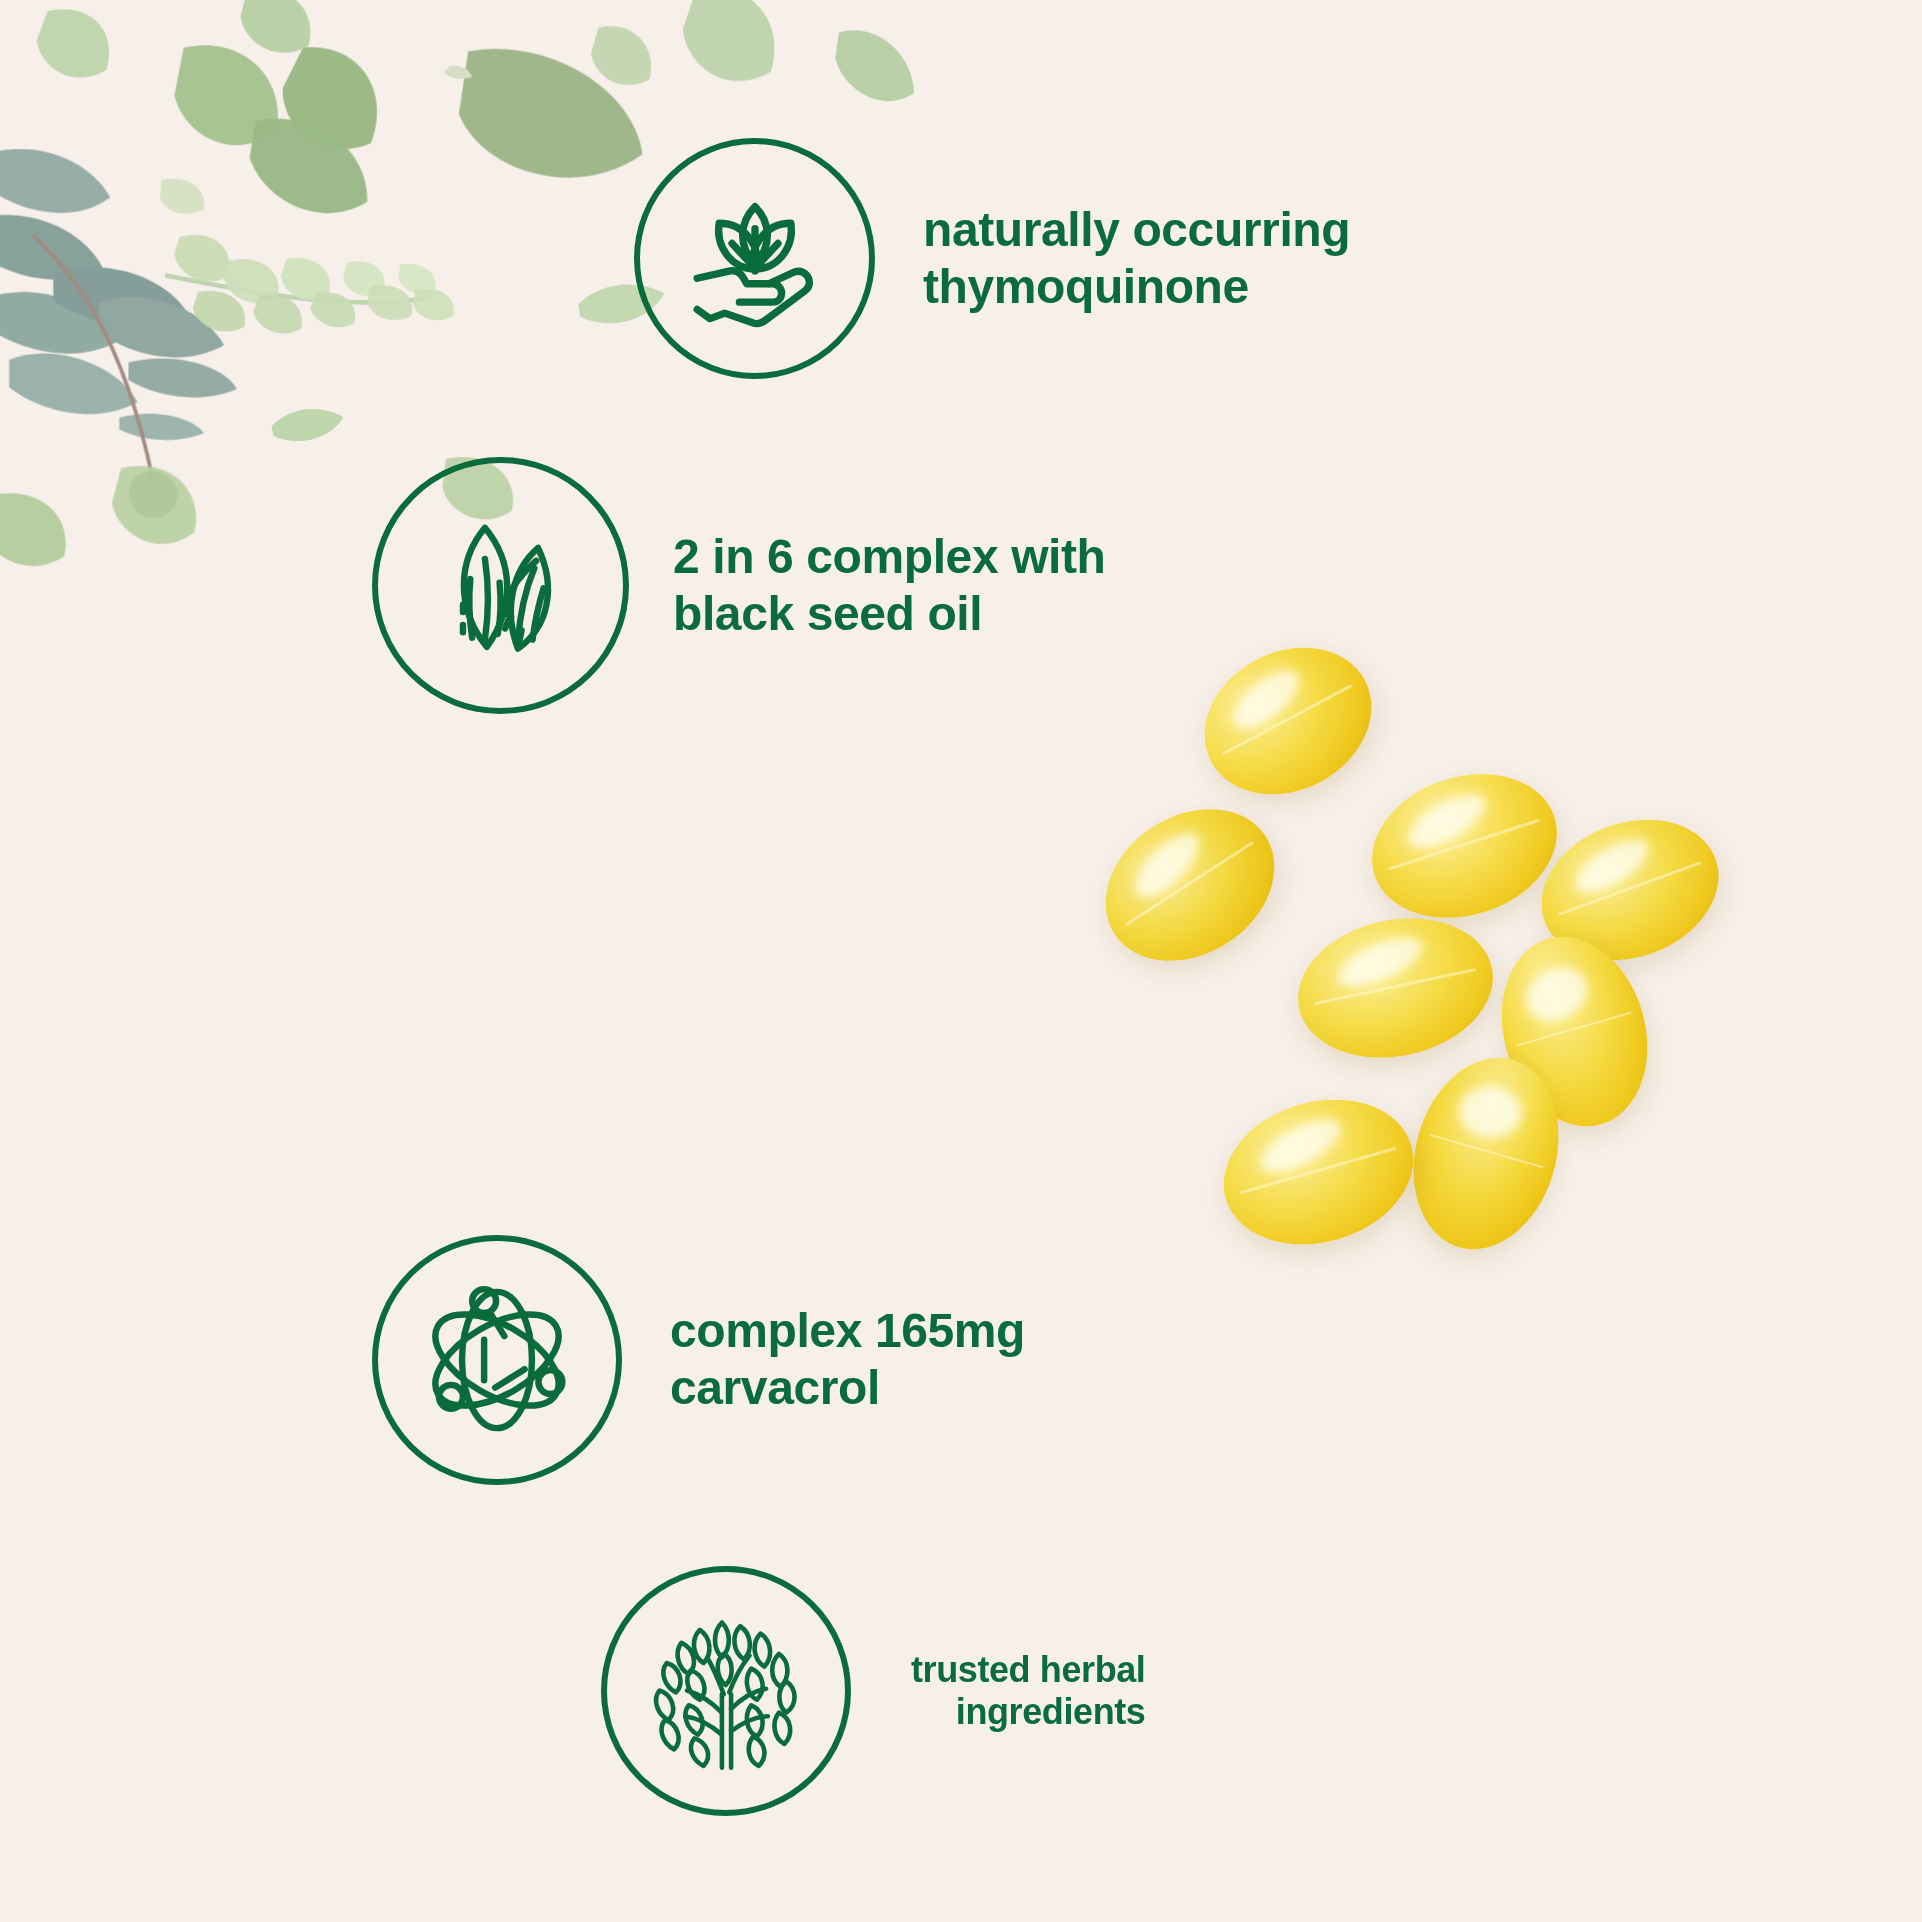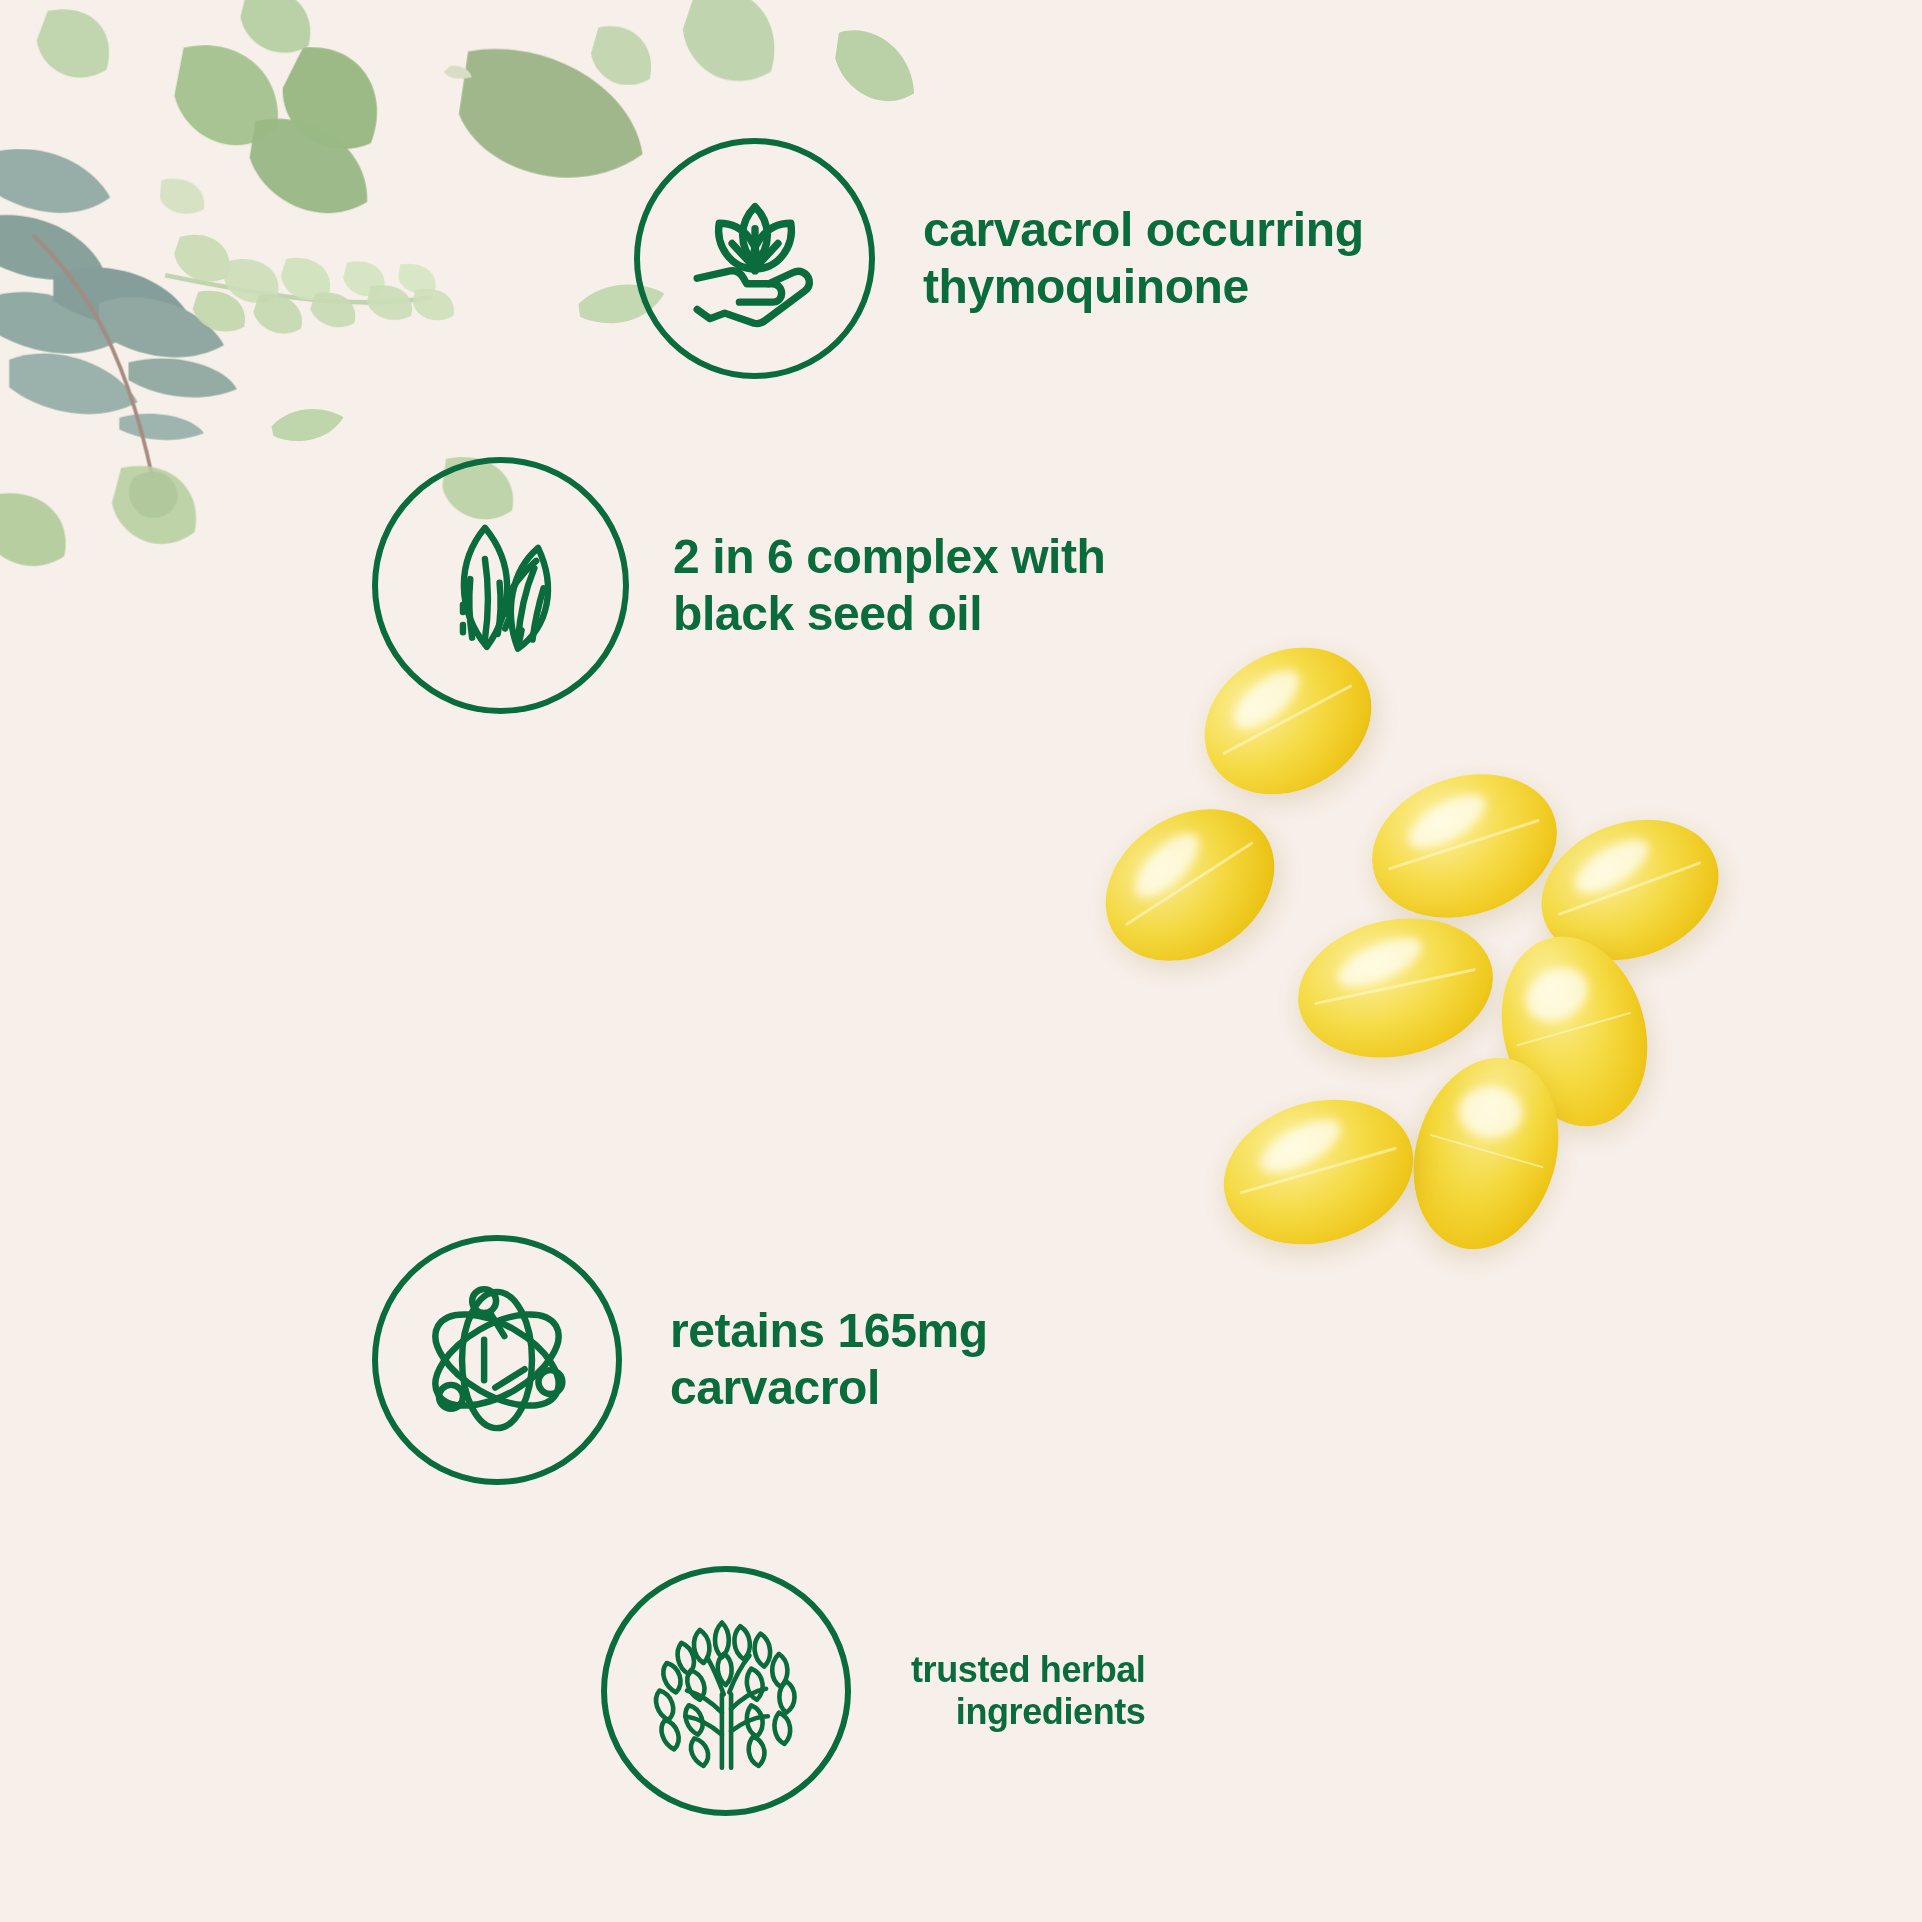--- a/index.html
+++ b/index.html
@@ -181,21 +181,21 @@
         <path d="M85 28 C 103 46, 103 72, 85 90 C 67 72, 67 46, 85 28 Z"></path>
         <path d="M85 52 L85 98"></path>
         <path d="M46 46 C 74 46, 92 72, 86 96 C 58 96, 42 70, 46 46 Z"></path>
         <path d="M60 68 L84 94"></path>
         <path d="M124 46 C 128 70, 112 96, 84 96 C 78 72, 96 46, 124 46 Z"></path>
         <path d="M110 68 L86 94"></path>
         <path d="M22 106 L58 98 C 64 97, 69 100, 72 105 L76 112 L104 112 C 110 112, 114 117, 114 122 C 114 128, 110 132, 104 132 L68 132"></path>
         <path d="M100 112 L126 100 C 134 96, 142 100, 144 108 C 145 113, 143 117, 139 120 L96 152 C 92 155, 88 156, 84 155 L52 144 L36 150 L22 140"></path>
       </svg>
     </div>
-    <div class="feature-text">carvacrol occurring
+    <div class="feature-text">naturally occurring
 thymoquinone</div>
   </div>
 
   <div class="feature row-1">
     <div class="icon-circle">
       <svg width="163" height="163" viewBox="0 0 178 178" fill="none" stroke="#0A6B3C" stroke-width="7" stroke-linecap="round" stroke-linejoin="round">
         <path d="M72 26 C 102 62, 106 112, 74 156 C 40 114, 42 62, 72 26 Z"></path>
         <path d="M72 60 C 76 86, 76 120, 72 148"></path>
         <path d="M56 82 C 54 104, 55 126, 58 146"></path>
         <path d="M88 86 C 90 106, 89 126, 86 142"></path>
@@ -222,21 +222,21 @@
         <ellipse cx="88" cy="88" rx="38" ry="74" transform="rotate(60 88 88)"></ellipse>
         <ellipse cx="88" cy="88" rx="38" ry="74" transform="rotate(120 88 88)"></ellipse>
         <circle cx="74" cy="24" r="13"></circle>
         <circle cx="146" cy="112" r="13"></circle>
         <circle cx="38" cy="128" r="13"></circle>
         <path d="M80 36 L96 62"></path>
         <path d="M74 66 L74 110"></path>
         <path d="M86 118 L118 98"></path>
       </svg>
     </div>
-    <div class="feature-text">retains 165mg
+    <div class="feature-text">complex 165mg
 carvacrol</div>
   </div>
 
   <div class="feature row-4">
     <div class="icon-circle">
       <svg width="171" height="171" viewBox="0 0 186 186" fill="none" stroke="#0A6B3C" stroke-width="5" stroke-linecap="round" stroke-linejoin="round">
 
         <path d="M88 176 L88 96"></path>
         <path d="M98 176 L98 96"></path>
         <path d="M88 116 C 76 104, 64 96, 50 92"></path>

